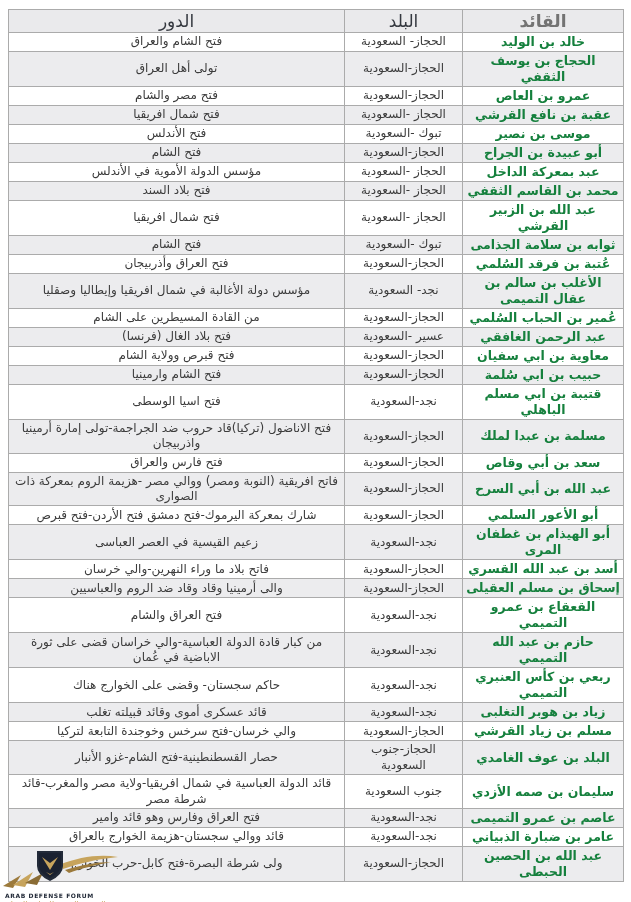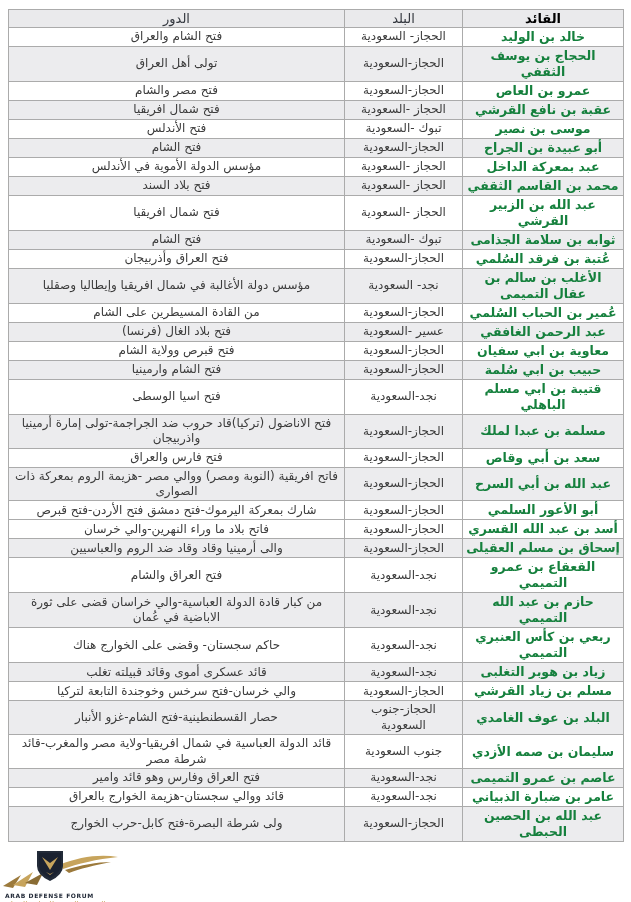--- a/index.html
+++ b/index.html
@@ -34,25 +34,25 @@
     border:1px solid #98A2B0;
   }
   th,td{
     border:1px solid var(--border);
     text-align:center;
     vertical-align:middle;
   }
   th{
     background:var(--header-bg);
     font-weight:normal;
-    font-size:13px;
+    font-size:17px;
     color:#34383F;
     padding:1px 3px;
   }
-  th.th-leader{font-weight:bold;color:#000000;}
+  th.th-leader{font-weight:bold;color:#737373;}
   td{
     font-size:12px;
     color:#3C3C3C;
     padding:1px 3px;
     line-height:1.28;
   }
   td.cell-leader{
     font-weight:bold;
     color:#15803d;
     font-size:12.5px;
@@ -189,20 +189,25 @@
         <tr class="alt">
           <td class="cell-leader">عبد الله بن أبي السرح</td>
           <td class="cell-country">الحجاز-السعودية</td>
           <td class="cell-role">فاتح افريقية (النوبة ومصر) ووالي مصر -هزيمة الروم بمعركة ذات الصوارى</td>
         </tr>
         <tr>
           <td class="cell-leader">أبو الأعور السلمي</td>
           <td class="cell-country">الحجاز-السعودية</td>
           <td class="cell-role">شارك بمعركة اليرموك-فتح دمشق فتح الأردن-فتح قبرص</td>
         </tr>
+        <tr class="alt">
+          <td class="cell-leader">أبو الهيذام بن غطفان المرى</td>
+          <td class="cell-country">نجد-السعودية</td>
+          <td class="cell-role">زعيم القيسية في العصر العباسى</td>
+        </tr>
         <tr>
           <td class="cell-leader">أسد بن عبد الله القسري</td>
           <td class="cell-country">الحجاز-السعودية</td>
           <td class="cell-role">فاتح بلاد ما وراء النهرين-والي خرسان</td>
         </tr>
         <tr class="alt">
           <td class="cell-leader">إسحاق بن مسلم العقيلى</td>
           <td class="cell-country">الحجاز-السعودية</td>
           <td class="cell-role">والى أرمينيا وقاد وقاد ضد الروم والعباسيين</td>
         </tr>

